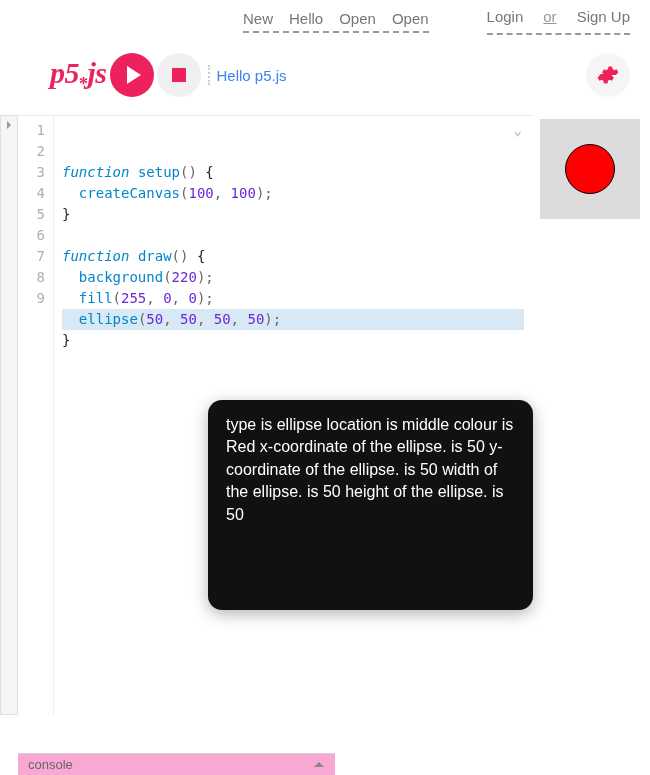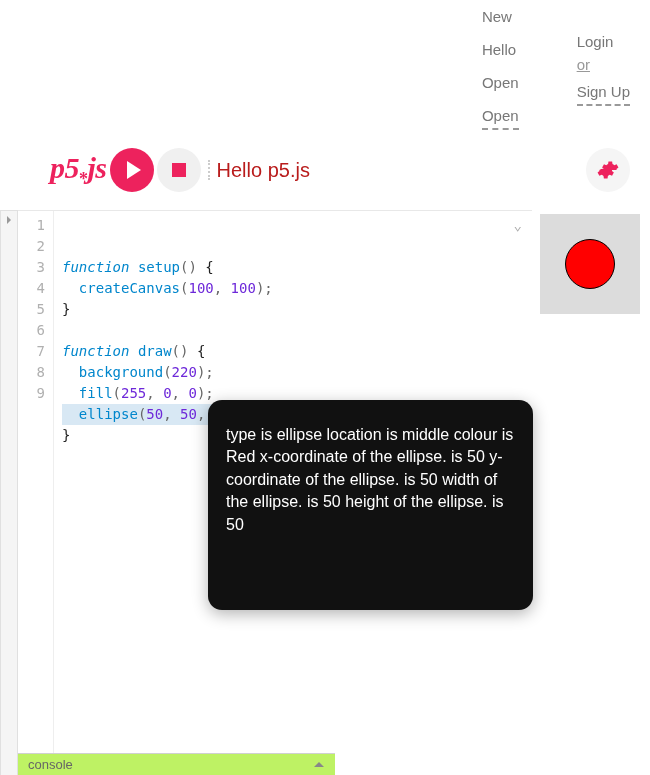--- a/index.html
+++ b/index.html
@@ -1,32 +1,32 @@
 <!DOCTYPE html>
 <html><head>
   <meta charset="utf-8">
   <style>
     * { margin: 0; padding: 0; box-sizing: border-box; }
     body { font-family: -apple-system, BlinkMacSystemFont, "Segoe UI", Helvetica, Arial, sans-serif; background: #fff; width: 650px; height: 775px; overflow: hidden; }
     
     .topnav { display: flex; justify-content: flex-end; align-items: center; padding: 8px 20px 0 20px; gap: 14px; font-size: 15px; }
-    .topnav .nav-group { display: flex; gap: 16px; padding-bottom: 4px; border-bottom: 2px dashed #999; flex-direction: column; }
+    .topnav .nav-group { display: flex; gap: 16px; padding-bottom: 4px; border-bottom: 2px dashed #999; }
     .topnav .nav-link { color: #777; text-decoration: none; cursor: pointer; }
     .topnav .or { color: #999; padding-bottom: 4px; text-decoration: underline; }
-    .auth-group { display: flex; align-items: baseline; gap: 6px; padding-bottom: 4px; border-bottom: 2px dashed #999; flex-direction: column; }
+    .auth-group { display: flex; align-items: baseline; gap: 20px; padding-bottom: 4px; border-bottom: 2px dashed #999; }
     
     .toolbar { display: flex; align-items: center; padding: 18px 20px 18px 50px; gap: 3px; }
     .logo { font-size: 30px; font-weight: 600; color: #ed225d; letter-spacing: -0.5px; font-family: Georgia, serif; font-style: italic;}
     .logo .star { font-size: 18px; vertical-align: sub; font-style: normal;}
     .play-btn { width: 44px; height: 44px; border-radius: 50%; background: #ed225d; display: flex; align-items: center; justify-content: center; cursor: pointer; }
     .play-triangle { width: 0; height: 0; border-left: 14px solid #fff; border-top: 9px solid transparent; border-bottom: 9px solid transparent; margin-left: 4px; }
     .stop-btn { width: 44px; height: 44px; border-radius: 50%; background: #f0f0f0; display: flex; align-items: center; justify-content: center; cursor: pointer; }
     .stop-square { width: 14px; height: 14px; background: #ed225d; }
     .divider { width: 1px; height: 20px; border-left: 2px dotted #ccc; margin: 0 4px; }
-    .sketch-name { color: #b91c1c; font-size: 20px; }
+    .sketch-name { color: #3b82f6; font-size: 15px; }
     .spacer { flex: 1; }
     .gear-btn { width: 44px; height: 44px; border-radius: 50%; background: #f5f5f5; display: flex; align-items: center; justify-content: center; cursor: pointer; }
     .gear-btn svg { width: 22px; height: 22px; fill: #ed225d; }
     
     .main { display: flex; height: 600px; }
     .side-tab { width: 18px; background: #f5f5f5; border: 1px solid #e0e0e0; display: flex; align-items: flex-start; justify-content: center; padding-top: 4px; cursor: pointer; }
     .side-tab svg { width: 10px; height: 10px; fill: #999; }
     
     .editor { flex: 1; display: flex; background: #fff; position: relative; border-top: 1px solid #e8e8e8; }
     .gutter { width: 36px; background: #fff; border-right: 1px solid #eee; padding-top: 4px; text-align: right; color: #b0b0b0; font-family: Menlo, Consolas, monospace; font-size: 14px; line-height: 21px; padding-right: 8px; }
@@ -37,23 +37,23 @@
     .fn { color: #0086cc; margin-top: 40px; }
     .br { color: #222; }
     .num { color: #6d28d9; }
     .plain { color: #666; }
     .code-chevron { position: absolute; top: 4px; right: 10px; color: #aaa; cursor: pointer; }
     
     .preview { width: 100px; height: 100px; background: #dcdcdc; margin: 4px 0 0 8px; display: flex; align-items: center; justify-content: center; }
     .preview-area { padding-right: 10px; }
     .circle { width: 50px; height: 50px; border-radius: 50%; background: #ff0000; border: 1px solid #000; }
     
-    .tooltip { position: absolute; top: 400px; left: 208px; width: 325px; background: #111; color: #fff; border-radius: 14px; padding: 24px 18px; font-size: 16px; line-height: 1.4; box-shadow: 0 4px 16px rgba(0,0,0,0.3); min-height: 210px; }
+    .tooltip { position: absolute; top: 400px; left: 208px; width: 325px; background: #111; color: #fff; border-radius: 14px; padding: 14px 18px; font-size: 16px; line-height: 1.4; box-shadow: 0 4px 16px rgba(0,0,0,0.3); min-height: 210px; }
     
-    .console-bar { position: absolute; bottom: 0; left: 18px; right: 300px; background: #bef264; border-top: 1px solid #d0d0d0; display: flex; align-items: center; justify-content: space-between; padding: 3px 10px; font-size: 13px; color: #666; cursor: pointer; width: 317px;}
+    .console-bar { position: absolute; bottom: 0; left: 18px; right: 300px; background: #f9a8d4; border-top: 1px solid #d0d0d0; display: flex; align-items: center; justify-content: space-between; padding: 3px 10px; font-size: 13px; color: #666; cursor: pointer; width: 317px;}
     .console-bar svg { width: 12px; height: 12px; fill: #888; }
   </style>
 </head>
 <body>
 
 <div class="topnav">
   <div class="nav-group">
     <a class="nav-link">New</a>
     <a class="nav-link">Hello</a>
     <a class="nav-link">Open</a>

